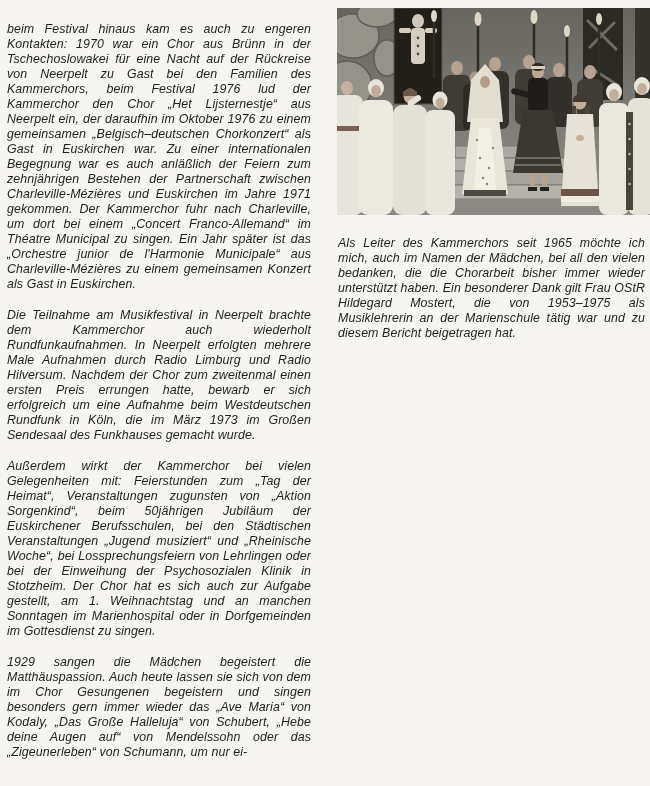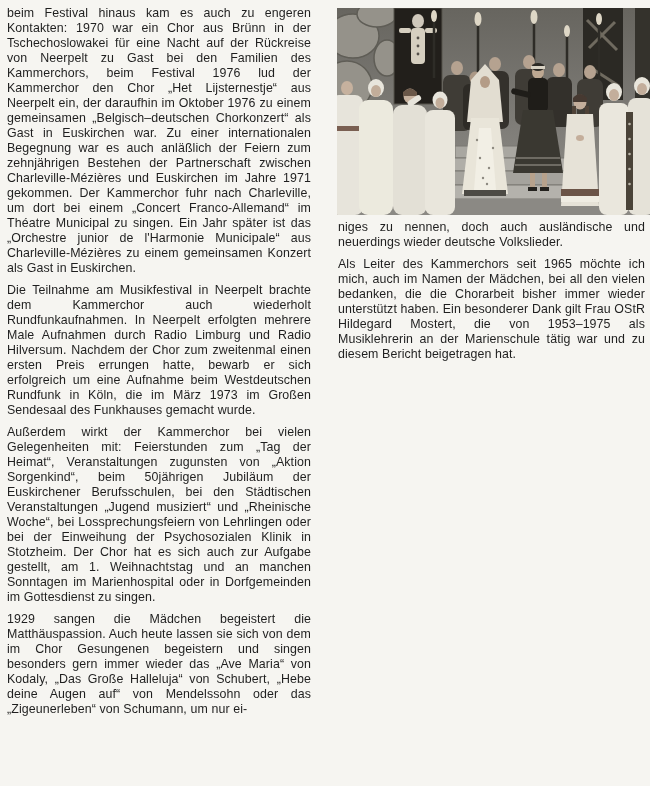--- a/index.html
+++ b/index.html
@@ -11,21 +11,21 @@
     font-family: "Liberation Sans", sans-serif;
     color: #1f1f1f;
   }
   .col {
     position: absolute;
     text-align: justify;
     font-size: 12.4px;
     line-height: 15px;
     letter-spacing: 0.1px;
   }
-  .col p { margin: 0 0 7px 0; }
+  .col p { margin: 16px 0 7px 0; font-style: italic; }
   #left-col  { left: 7px;  top: 6px;   width: 304px; }
   #right-col { left: 338px; top: 220px; width: 307px; }
   #photo-frame {
     position: absolute;
     left: 337px; top: 8px;
     width: 313px; height: 207px;
     background: #7b7975;
     overflow: hidden;
     box-shadow: inset 0 0 14px rgba(20,20,20,0.45);
   }
@@ -193,15 +193,14 @@
           <circle cx="292.5" cy="131" r="1.3"></circle>
         <circle cx="292.5" cy="146" r="1.3"></circle>
           <circle cx="292.5" cy="161" r="1.3"></circle>
         <circle cx="292.5" cy="176" r="1.3"></circle>
       </g>
     </g>
   </svg>
 </div>
 
 <div class="col" id="right-col">
-  <p>niges zu nennen, doch auch ausländische und neuerdings wieder deutsche Volkslieder.</p>
   <p>Als Leiter des Kammerchors seit 1965 möchte ich mich, auch im Namen der Mädchen, bei all den vielen bedanken, die die Chorarbeit bisher immer wieder unterstützt haben. Ein besonderer Dank gilt Frau OStR Hildegard Mostert, die von 1953–1975 als Musiklehrerin an der Marienschule tätig war und zu diesem Bericht beigetragen hat.</p>
 </div>
 
 </body></html>

